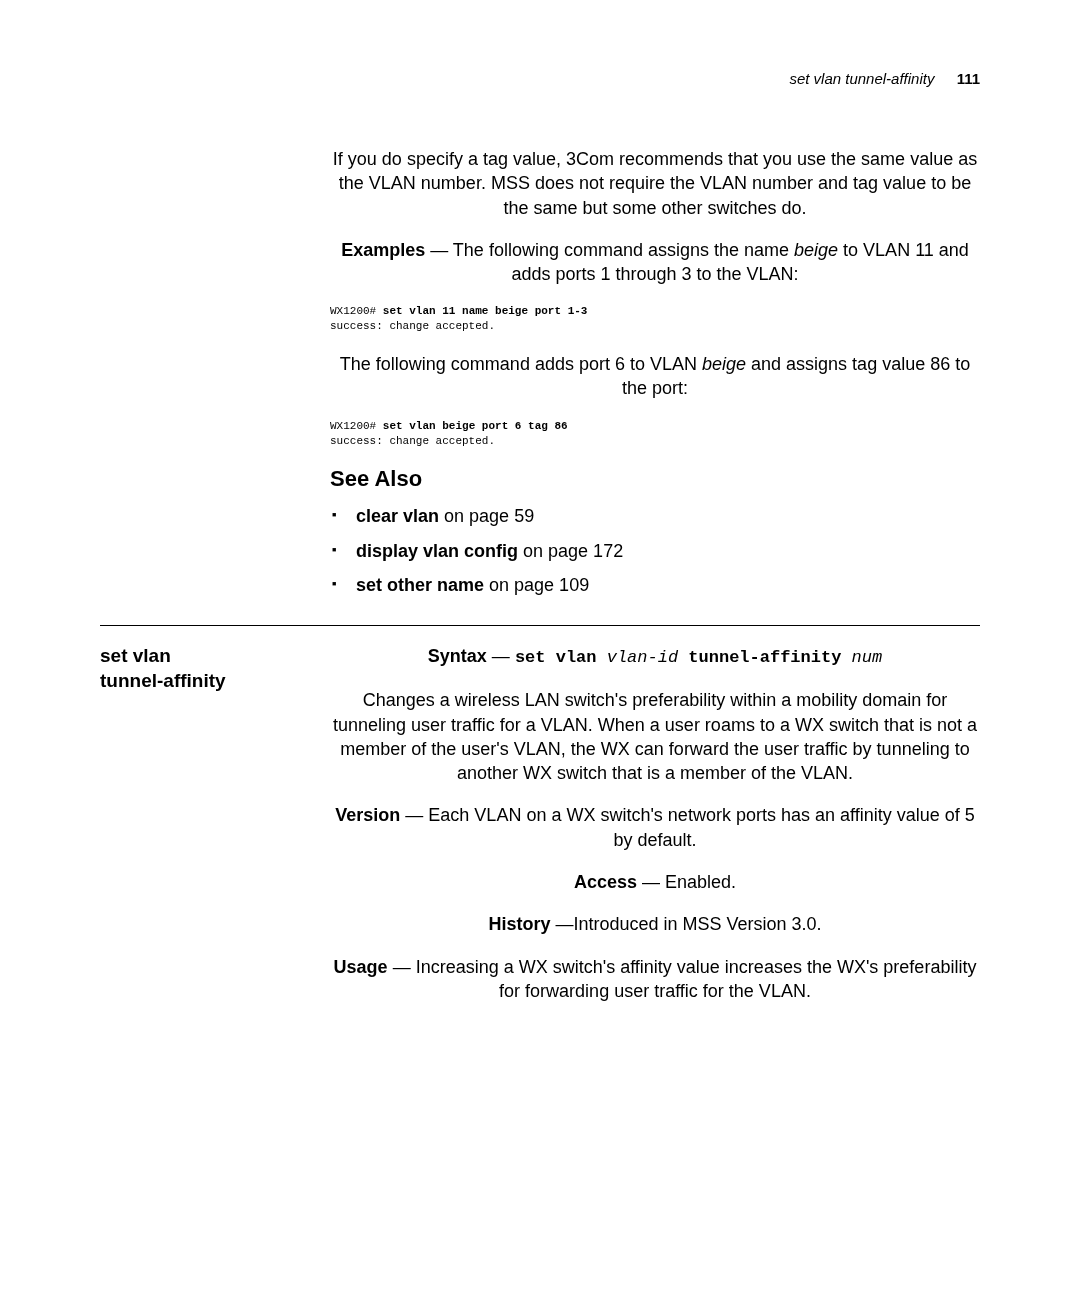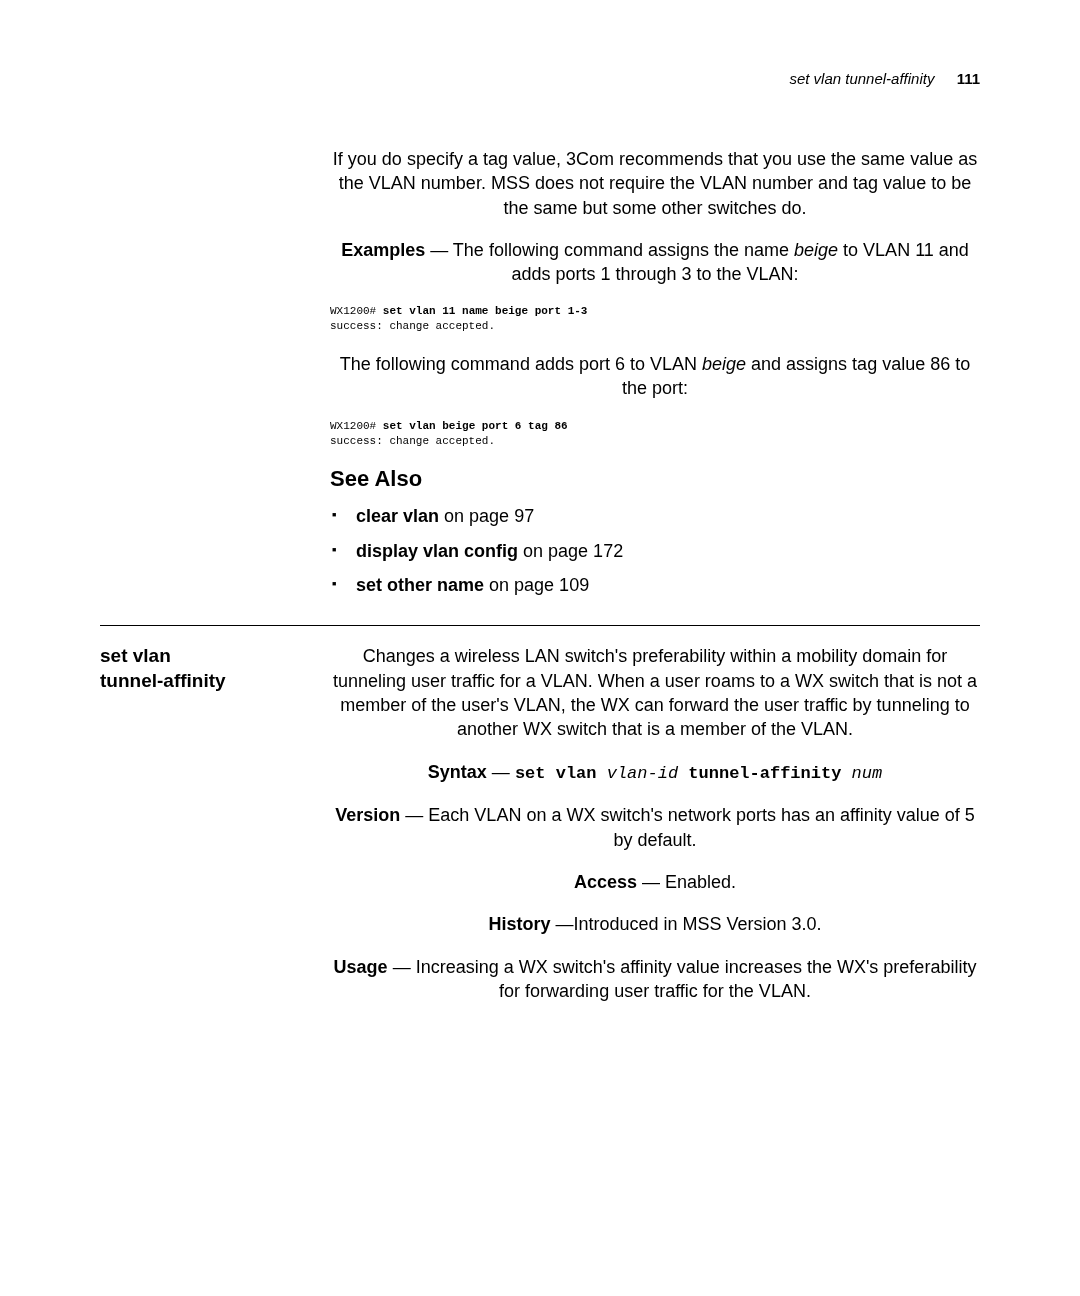--- a/index.html
+++ b/index.html
@@ -111,44 +111,44 @@
       <span>The following command adds port 6 to VLAN </span><span class="run-in-italic">beige</span><span> and assigns tag value 86 to the port:</span>
     </p>
 
     <div class="code-block"><span>WX1200# </span><span class="code-bold">set vlan beige port 6 tag 86</span>
 <span>success: change accepted.</span></div>
 
     <div class="section-head">See Also</div>
 
     <ul class="bullets">
       <li>
-        <span class="run-in-bold">clear vlan</span><span> on page 97</span>
+        <span class="run-in-bold">clear vlan</span><span> on page 59</span>
       </li>
       <li>
         <span class="run-in-bold">display vlan config</span><span> on page 172</span>
       </li>
       <li>
         <span class="run-in-bold">set other name</span><span> on page 109</span>
       </li>
     </ul>
   </div>
 
   <hr class="hr">
 
   <div class="two-col">
     <div class="sidebar">
       <div>set vlan</div>
       <div>tunnel-affinity</div>
     </div>
     <div class="main-col">
-      <p class="para">Changes a wireless LAN switch's preferability within a mobility domain for tunneling user traffic for a VLAN. When a user roams to a WX switch that is not a member of the user's VLAN, the WX can forward the user traffic by tunneling to another WX switch that is a member of the VLAN.</p>
-
       <p class="para">
         <span class="run-in-bold">Syntax</span><span> — </span><span class="mono-bold">set vlan </span><span class="mono-italic">vlan-id</span><span class="mono-bold"> tunnel-affinity </span><span class="mono-italic">num</span>
       </p>
+
+      <p class="para">Changes a wireless LAN switch's preferability within a mobility domain for tunneling user traffic for a VLAN. When a user roams to a WX switch that is not a member of the user's VLAN, the WX can forward the user traffic by tunneling to another WX switch that is a member of the VLAN.</p>
 
       <ul class="bullets">
       </ul>
 
       <p class="para">
         <span class="run-in-bold">Version</span><span> — Each VLAN on a WX switch's network ports has an affinity value of 5 by default.</span>
       </p>
 
       <p class="para">
         <span class="run-in-bold">Access</span><span> — Enabled.</span>

